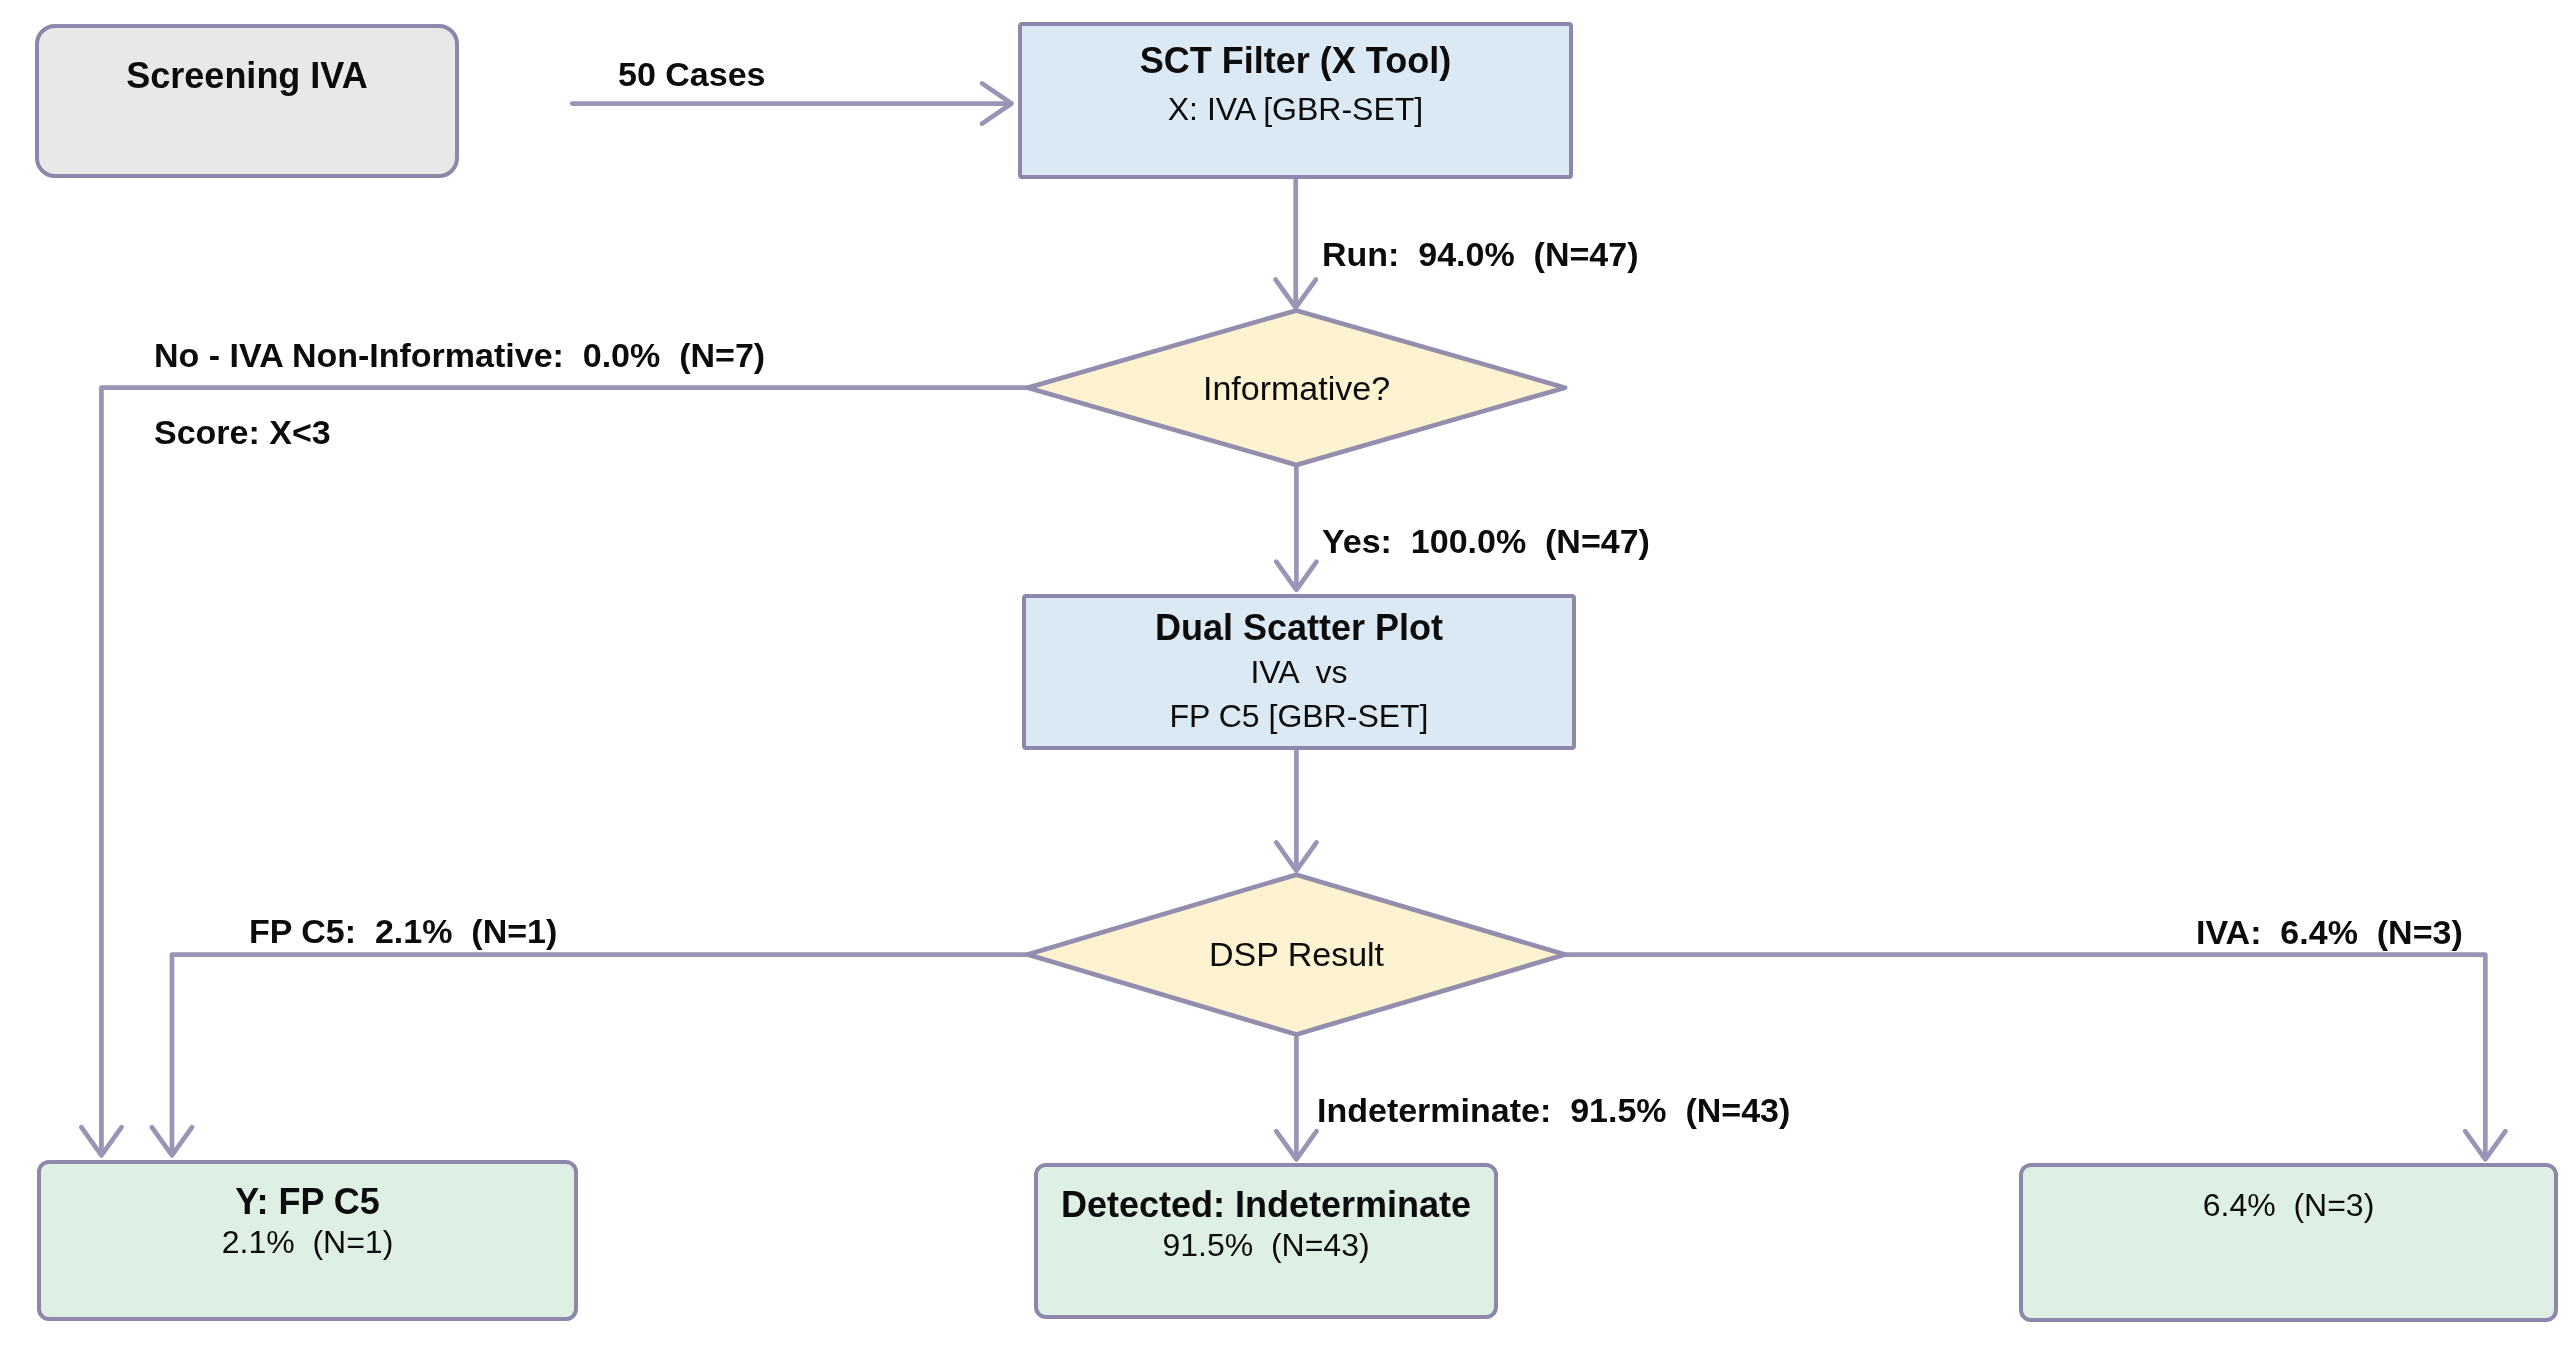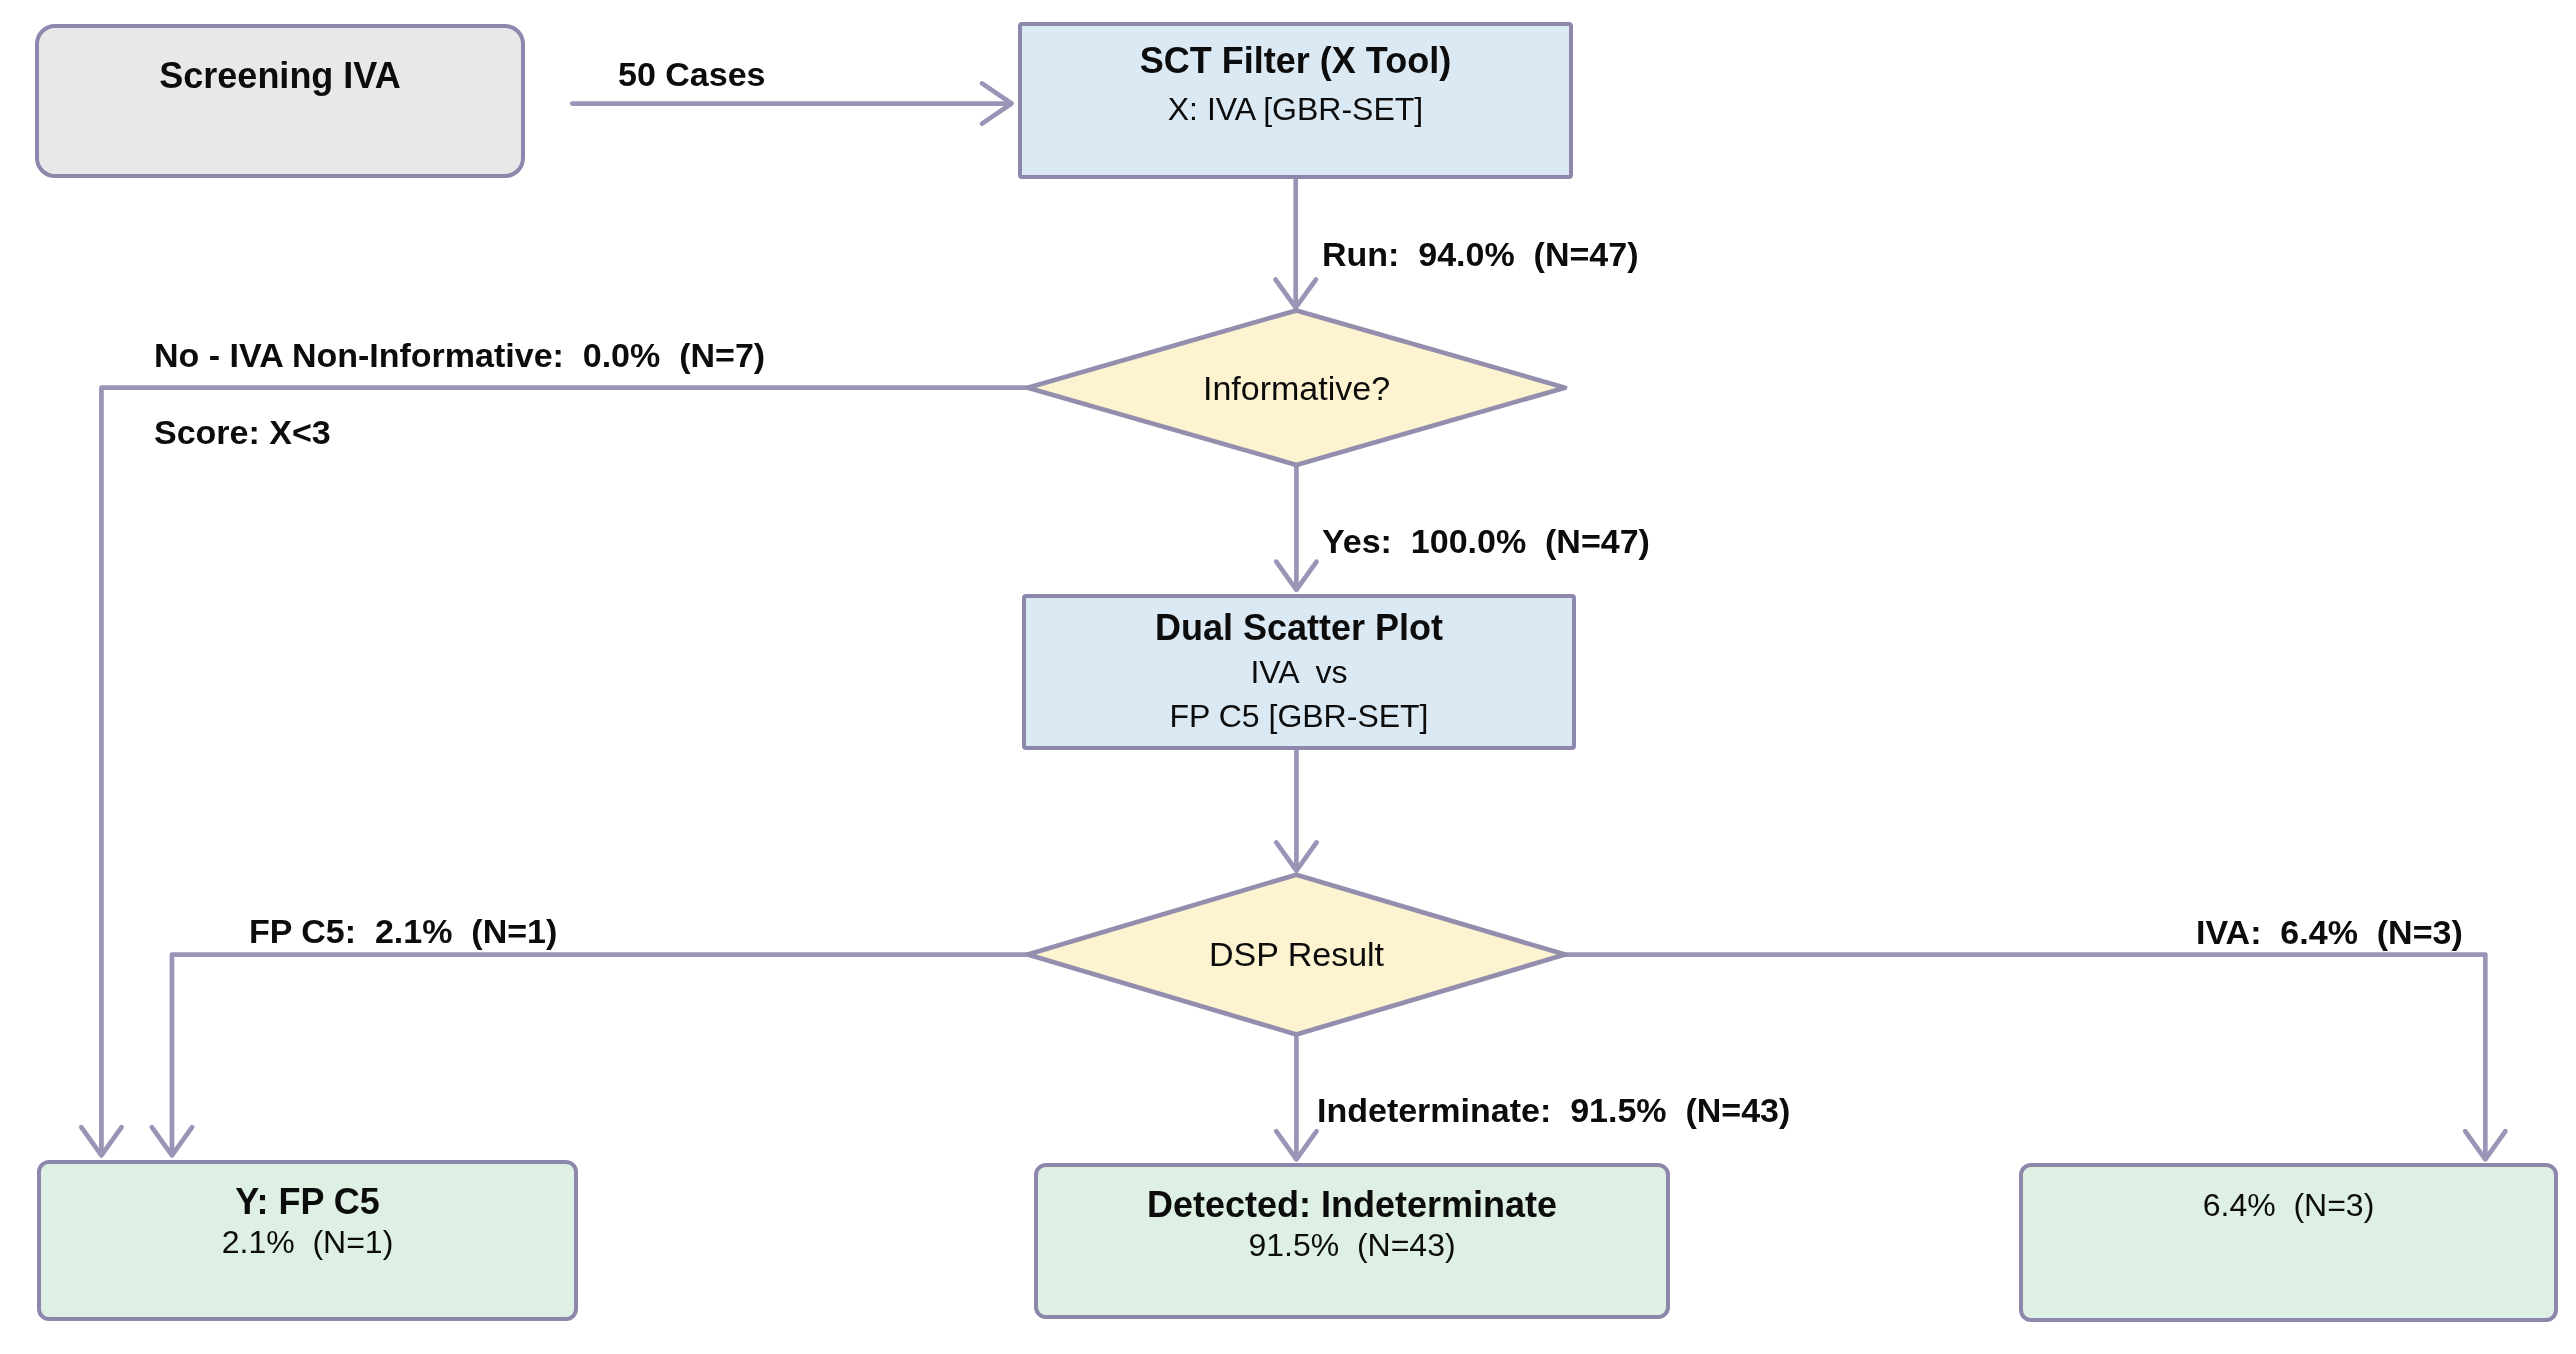--- a/index.html
+++ b/index.html
@@ -57,41 +57,41 @@
 
       <path d="M 2330 1421 H 3700 V 1718"></path>
       <path d="M 3670 1684 L 3700 1726 L 3730 1684"></path>
     </g>
     <g fill="#fdf3d0" stroke="#938dae" stroke-width="7" stroke-linejoin="round">
       <polygon points="1530,577 1930,462 2330,577 1930,692"></polygon>
       <polygon points="1530,1421 1930,1302 2330,1421 1930,1540"></polygon>
     </g>
   </svg>
 
-  <div class="node terminator" style="left:35px;top:24px;width:490px;height:154px;padding-top:27px;">
+  <div class="node terminator" style="left:35px;top:24px;width:424px;height:154px;padding-top:27px;">
     <div class="title">Screening IVA</div>
   </div>
 
   <div class="node rect lh-blue" style="left:1018px;top:22px;width:555px;height:157px;padding-top:11px;">
     <div class="title">SCT Filter (X Tool)</div>
     <div class="sub">X: IVA [GBR-SET]</div>
   </div>
 
   <div class="node rect lh-dual" style="left:1022px;top:594px;width:554px;height:156px;padding-top:8px;">
     <div class="title">Dual Scatter Plot</div>
     <div class="sub">IVA  vs</div>
     <div class="sub">FP C5 [GBR-SET]</div>
   </div>
 
   <div class="node result lh-green" style="left:37px;top:1160px;width:541px;height:161px;padding-top:17.5px;">
     <div class="title">Y: FP C5</div>
     <div class="sub">2.1%  (N=1)</div>
   </div>
 
-  <div class="node result lh-green" style="left:1034px;top:1163px;width:636px;height:156px;padding-top:17.5px;">
+  <div class="node result lh-green" style="left:1034px;top:1163px;width:464px;height:156px;padding-top:17.5px;">
     <div class="title">Detected: Indeterminate</div>
     <div class="sub">91.5%  (N=43)</div>
   </div>
 
   <div class="node result lh-green" style="left:2019px;top:1163px;width:539px;height:159px;padding-top:17.5px;">
     <div class="sub">6.4%  (N=3)</div>
   </div>
 
   <div class="diamond-label" style="left:1028px;top:388px;">Informative?</div>
   <div class="diamond-label" style="left:1028px;top:954px;">DSP Result</div>

